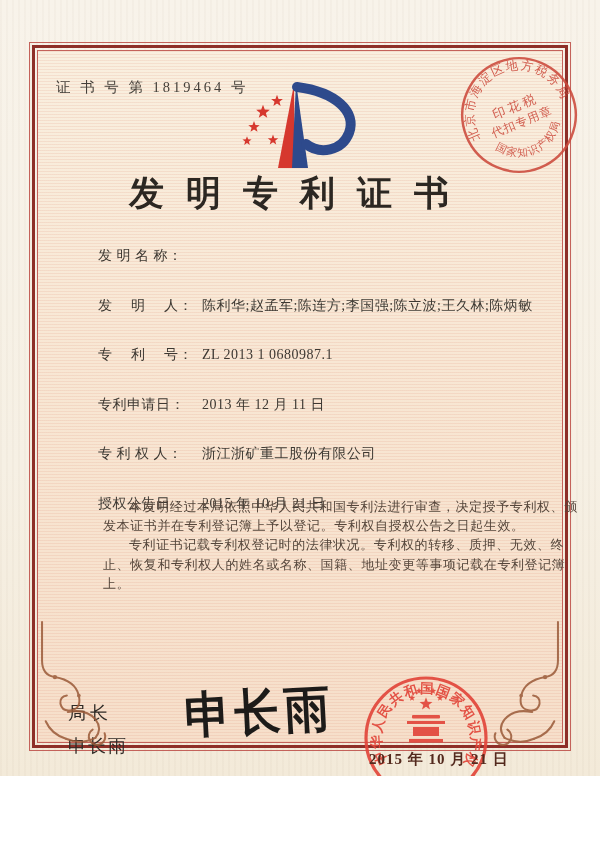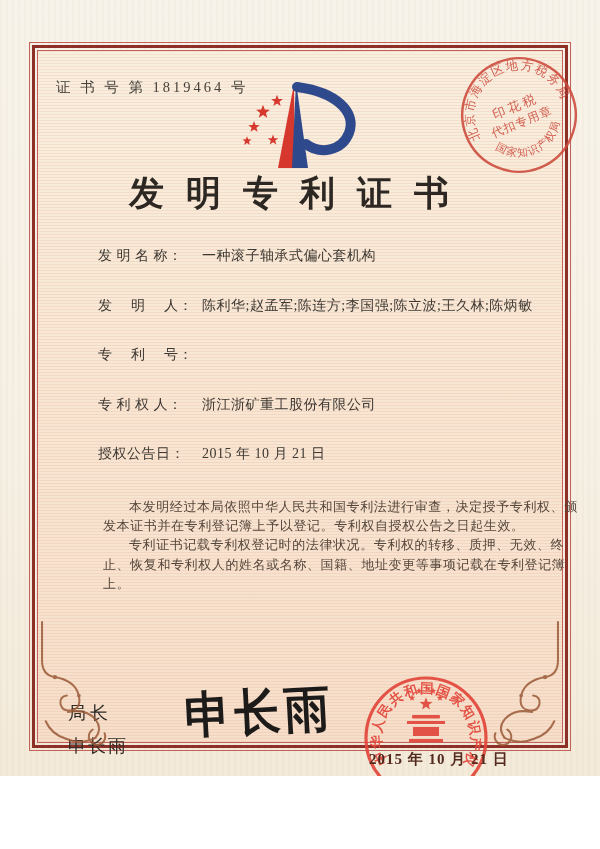--- a/index.html
+++ b/index.html
@@ -110,28 +110,32 @@
     <use href="#star" transform="translate(26,47) scale(0.6)" fill="#d6382e"></use>
     <use href="#star" transform="translate(19,61) scale(0.48)" fill="#d6382e"></use>
     <use href="#star" transform="translate(45,60) scale(0.55)" fill="#d6382e"></use>
   </svg>
 
   <div class="cert-title">发明专利证书</div>
 
   <div class="fields">
     <div class="field-row">
       <span class="field-label">发 明 名 称：</span>
-      <span class="field-value">一种滚子轴承式偏心套机构</span>
     </div>
     <div class="field-row">
       <span class="field-label">发　 明　 人：</span>
       <span class="field-value">陈利华;赵孟军;陈连方;李国强;陈立波;王久林;陈炳敏</span>
     </div>
     <div class="field-row">
       <span class="field-label">专　 利　 号：</span>
+      <span class="field-value">ZL 2013 1 0680987.1</span>
+    </div>
+    <div class="field-row">
+      <span class="field-label">专利申请日：</span>
+      <span class="field-value">2013 年 12 月 11 日</span>
     </div>
     <div class="field-row">
       <span class="field-label">专 利 权 人：</span>
       <span class="field-value">浙江浙矿重工股份有限公司</span>
     </div>
     <div class="field-row">
       <span class="field-label">授权公告日：</span>
       <span class="field-value">2015 年 10 月 21 日</span>
     </div>
   </div>

